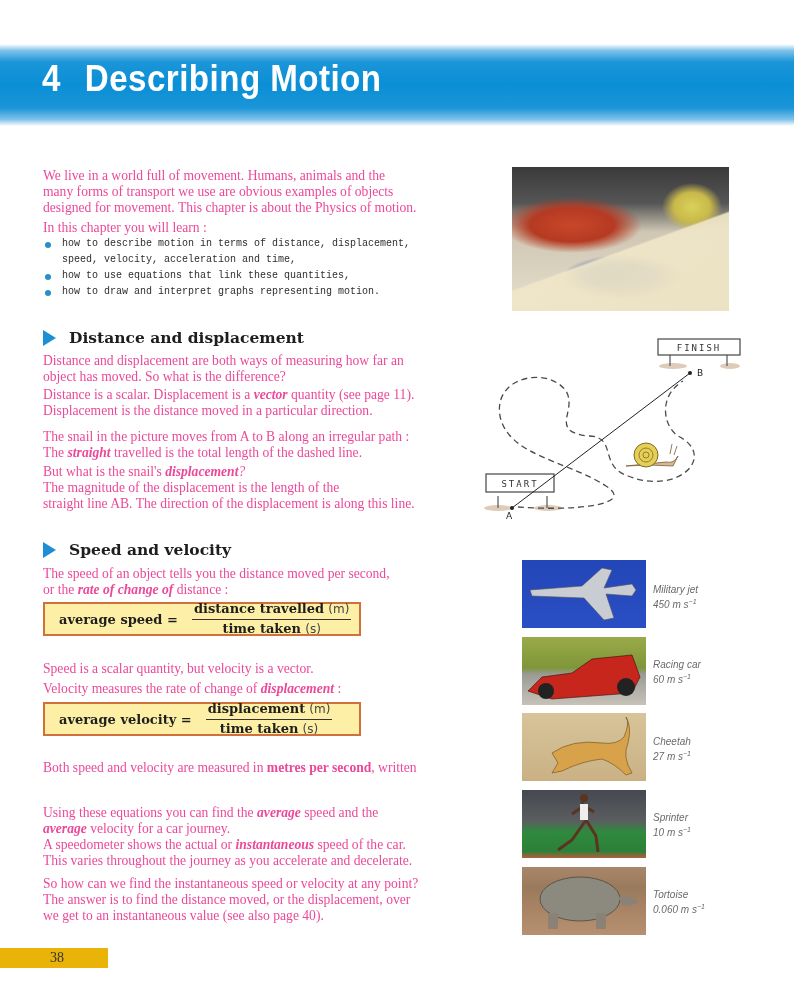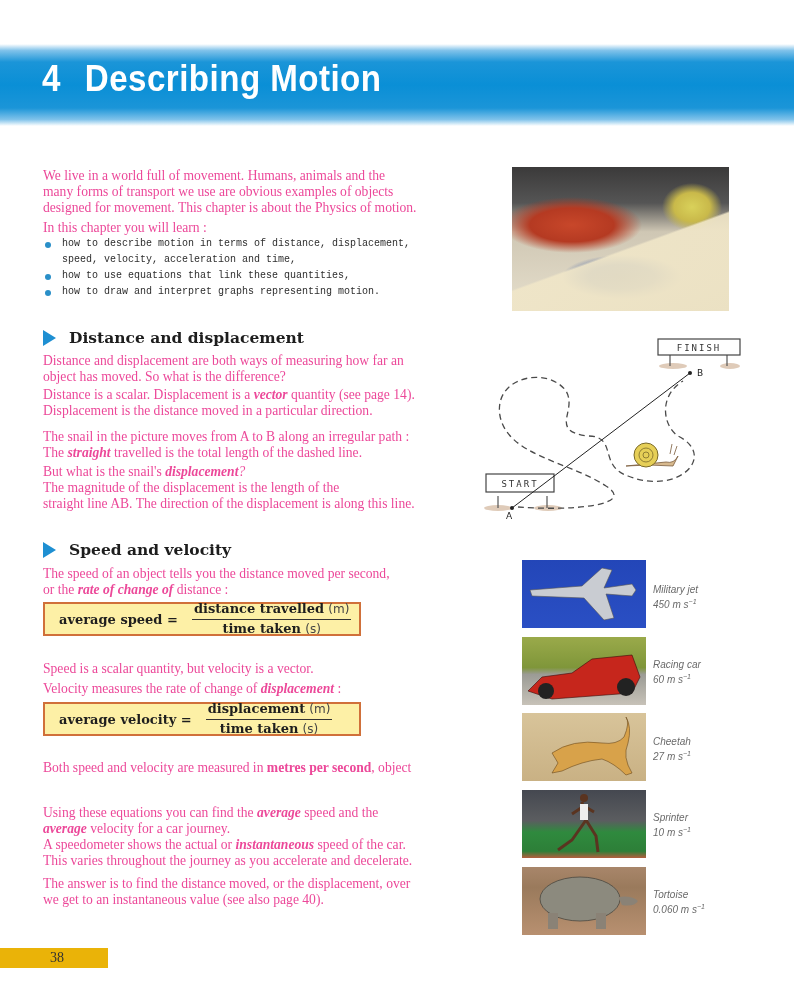--- a/index.html
+++ b/index.html
@@ -105,21 +105,21 @@
 
 <div class="section-head" style="top:328px;">
   <span class="tri"></span>
   <span class="label">Distance and displacement</span>
 </div>
 <div class="text" style="top:353px;">
   <div>Distance and displacement are both ways of measuring how far an</div>
   <div>object has moved.  So what is the difference?</div>
 </div>
 <div class="text" style="top:387px;">
-  <div><span>Distance is a scalar.  Displacement is a </span><i class="bi">vector</i><span> quantity (see page 14).</span></div>
+  <div><span>Distance is a scalar.  Displacement is a </span><i class="bi">vector</i><span> quantity (see page 11).</span></div>
   <div>Displacement is the distance moved in a particular direction.</div>
 </div>
 <div class="text" style="top:429px;">
   <div>The snail in the picture moves from A to B along an irregular path :</div>
   <div><span>The </span><i class="bi">straight</i><span> travelled is the total length of the dashed line.</span></div>
 </div>
 <div class="text" style="top:464px;">
   <div><span>But what is the snail's </span><i class="bi">displacement</i><i>?</i></div>
   <div>The magnitude of the displacement is the length of the</div>
   <div>straight line AB.  The direction of the displacement is along this line.</div>
@@ -187,31 +187,32 @@
 
 <div class="formula-box" style="top:702px;">
   <span class="lhs">average velocity =</span>
   <span class="frac">
     <span class="num"><b>displacement</b> <span class="unit">(m)</span></span>
     <span class="den"><b>time taken</b> <span class="unit">(s)</span></span>
   </span>
 </div>
 
 <div class="text" style="top:760px;">
-  <div><span>Both speed and velocity are measured in </span><b>metres per second</b><span>, object</span></div>
+  <div><span>Both speed and velocity are measured in </span><b>metres per second</b><span>, written</span></div>
 </div>
 
 <div class="text" style="top:805px;">
   <div><span>Using these equations you can find the </span><i class="bi">average</i><span> speed and the</span></div>
   <div><i class="bi">average</i><span> velocity for a car journey.</span></div>
   <div><span>A speedometer shows the actual or </span><i class="bi">instantaneous</i><span> speed of the car.</span></div>
   <div>This varies throughout the journey as you accelerate and decelerate.</div>
 </div>
 
 <div class="text" style="top:876px;">
+  <div>So how can we find the instantaneous speed or velocity at any point?</div>
   <div>The answer is to find the distance moved, or the displacement, over</div>
   <div>we get to an instantaneous value (see also page 40).</div>
 </div>
 
 <div class="animal jet" style="top:560px;">
   <svg width="124" height="68" viewBox="0 0 124 68">
       <path d="M 8 30 L 60 26 L 80 8 L 90 10 L 82 28 L 110 24 L 114 30 L 110 36 L 84 34 L 92 58 L 82 60 L 62 38 L 10 36 Z" fill="#c9ccd2" stroke="#555" stroke-width="0.6"></path>
     </svg>
 </div>
 <div class="caption" style="top:584px;">

